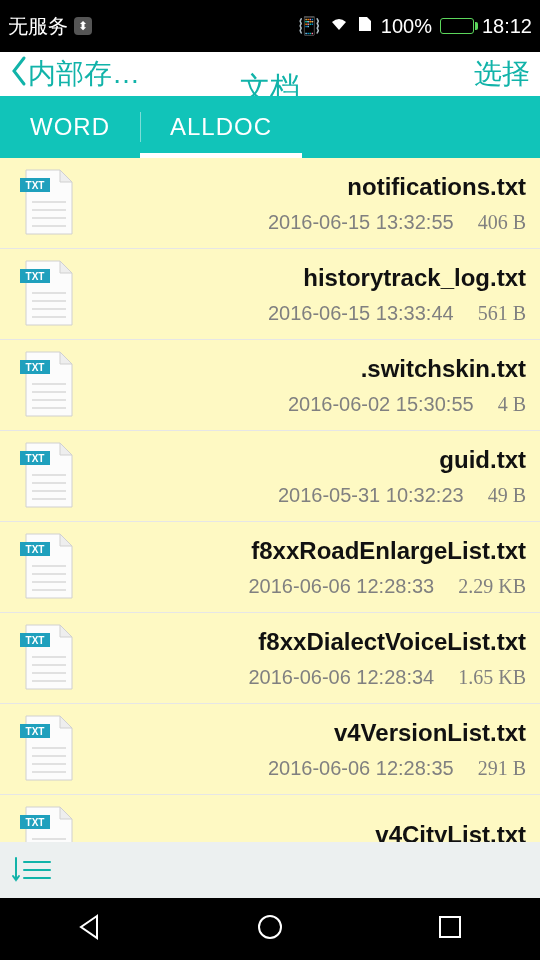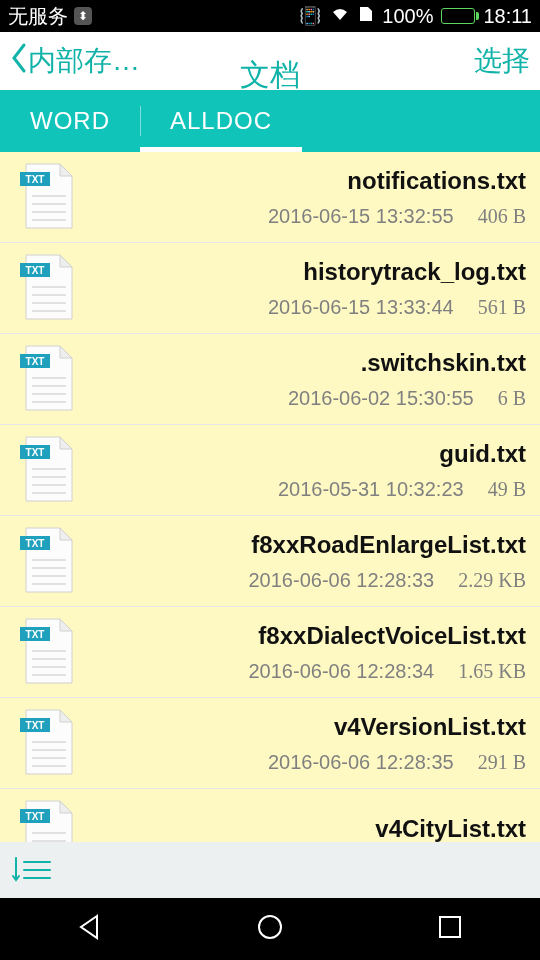--- a/index.html
+++ b/index.html
@@ -5,21 +5,21 @@
     * { margin: 0; padding: 0; box-sizing: border-box; }
     body {
       width: 540px;
       height: 960px;
       font-family: -apple-system, "Helvetica Neue", Arial, sans-serif;
       background: #fff;
       overflow: hidden;
       position: relative;
     }
     .status-bar {
-      height: 32px;
+      height: 52px;
       background: #000;
       color: #fff;
       display: flex;
       align-items: center;
       padding: 0 8px;
       font-size: 20px;
     }
     .status-left { display: flex; align-items: center; gap: 6px; }
     .status-right { margin-left: auto; display: flex; align-items: center; gap: 8px; }
     .status-badge {
@@ -34,21 +34,21 @@
       border: 1.5px solid #5cd65c;
       border-radius: 3px;
       position: relative;
     }
     .battery::after {
       content: ""; position: absolute; right: -5px; top: 3px;
       width: 3px; height: 8px; background: #5cd65c; border-radius: 0 2px 2px 0;
     }
     .battery-fill { background: #5cd65c; height: 100%; width: 100%; border-radius: 1px; }
     .header {
-      height: 58px;
+      height: 44px;
       background: #fff;
       display: flex;
       align-items: center;
       padding: 0 10px;
       position: relative;
     }
     .header-back {
       color: #11b3a9;
       font-size: 30px;
       font-weight: 300;
@@ -158,21 +158,21 @@
           <path d="M10 14 L3 6 Q10 0 17 6 Z" fill="#fff"></path>
         </svg>
     </span>
     <span class="status-icon">
       <svg width="16" height="18" viewBox="0 0 16 18">
           <path d="M2 2 H10 L14 6 V16 H2 Z" fill="#fff"></path>
         </svg>
     </span>
     <span>100%</span>
     <span class="battery"><span class="battery-fill"></span></span>
-    <span>18:11</span>
+    <span>18:12</span>
   </div>
 </div>
 
 <div class="header">
   <div class="header-back">
     <span>
       <svg width="18" height="34" viewBox="0 0 18 34">
           <path d="M14 4 L4 17 L14 30" stroke="#11b3a9" stroke-width="3" fill="none" stroke-linecap="round"></path>
         </svg>
     </span>
@@ -236,21 +236,21 @@
   <rect x="0" y="10" width="30" height="14" fill="#1fa0bd"></rect>
   <text x="15" y="21" text-anchor="middle" fill="#fff" font-size="10" font-weight="bold" font-family="Arial">TXT</text>
   <line x1="12" y1="34" x2="46" y2="34" stroke="#d8d8d8" stroke-width="1.5"></line>
   <line x1="12" y1="42" x2="46" y2="42" stroke="#d8d8d8" stroke-width="1.5"></line>
   <line x1="12" y1="50" x2="46" y2="50" stroke="#d8d8d8" stroke-width="1.5"></line>
   <line x1="12" y1="58" x2="46" y2="58" stroke="#d8d8d8" stroke-width="1.5"></line>
 </svg>
       </div>
       <div class="file-info">
         <div class="file-name">.switchskin.txt</div>
-        <div class="file-meta"><span>2016-06-02 15:30:55</span><span class="size">6 B</span></div>
+        <div class="file-meta"><span>2016-06-02 15:30:55</span><span class="size">4 B</span></div>
       </div>
     </div>
     <div class="row">
       <div class="file-icon">
 <svg viewBox="0 0 58 70">
   <path d="M6 2 H40 L52 14 V66 H6 Z" fill="#fcfcfc" stroke="#d0d0d0" stroke-width="1"></path>
   <path d="M40 2 L40 14 L52 14 Z" fill="#eee" stroke="#d0d0d0" stroke-width="1"></path>
   <rect x="0" y="10" width="30" height="14" fill="#1fa0bd"></rect>
   <text x="15" y="21" text-anchor="middle" fill="#fff" font-size="10" font-weight="bold" font-family="Arial">TXT</text>
   <line x1="12" y1="34" x2="46" y2="34" stroke="#d8d8d8" stroke-width="1.5"></line>

